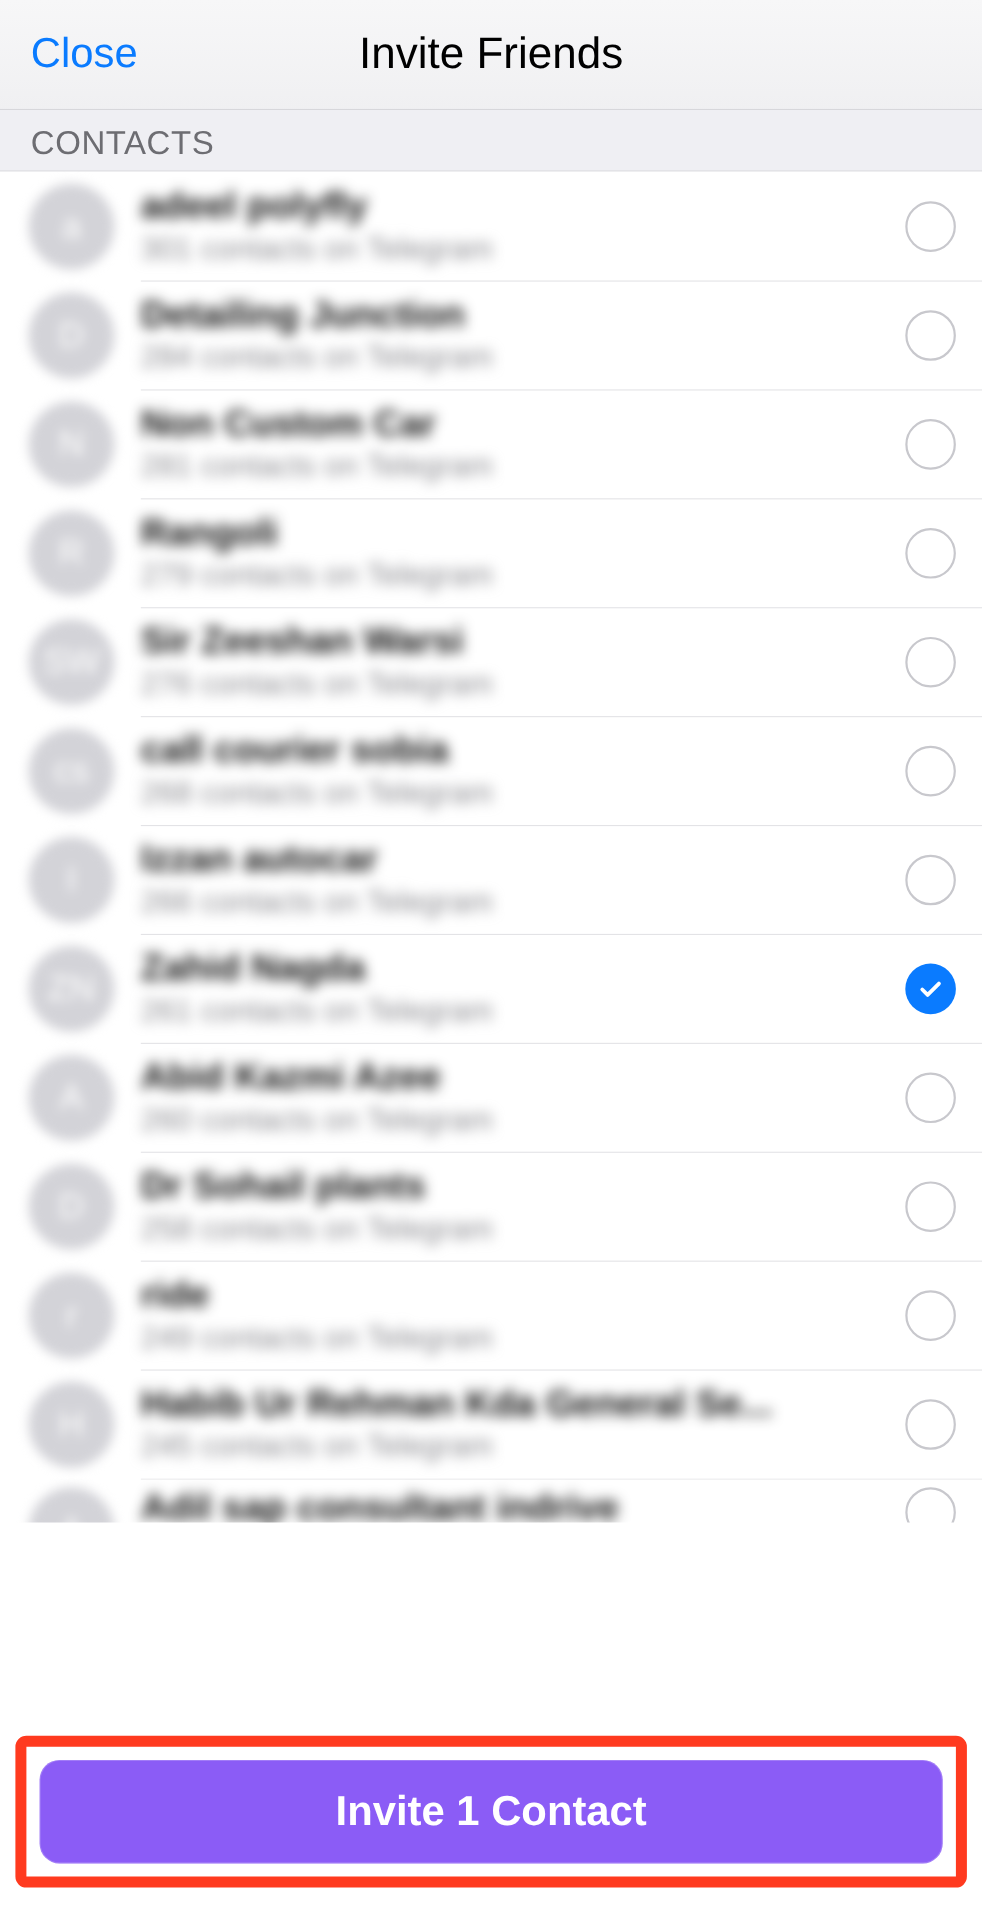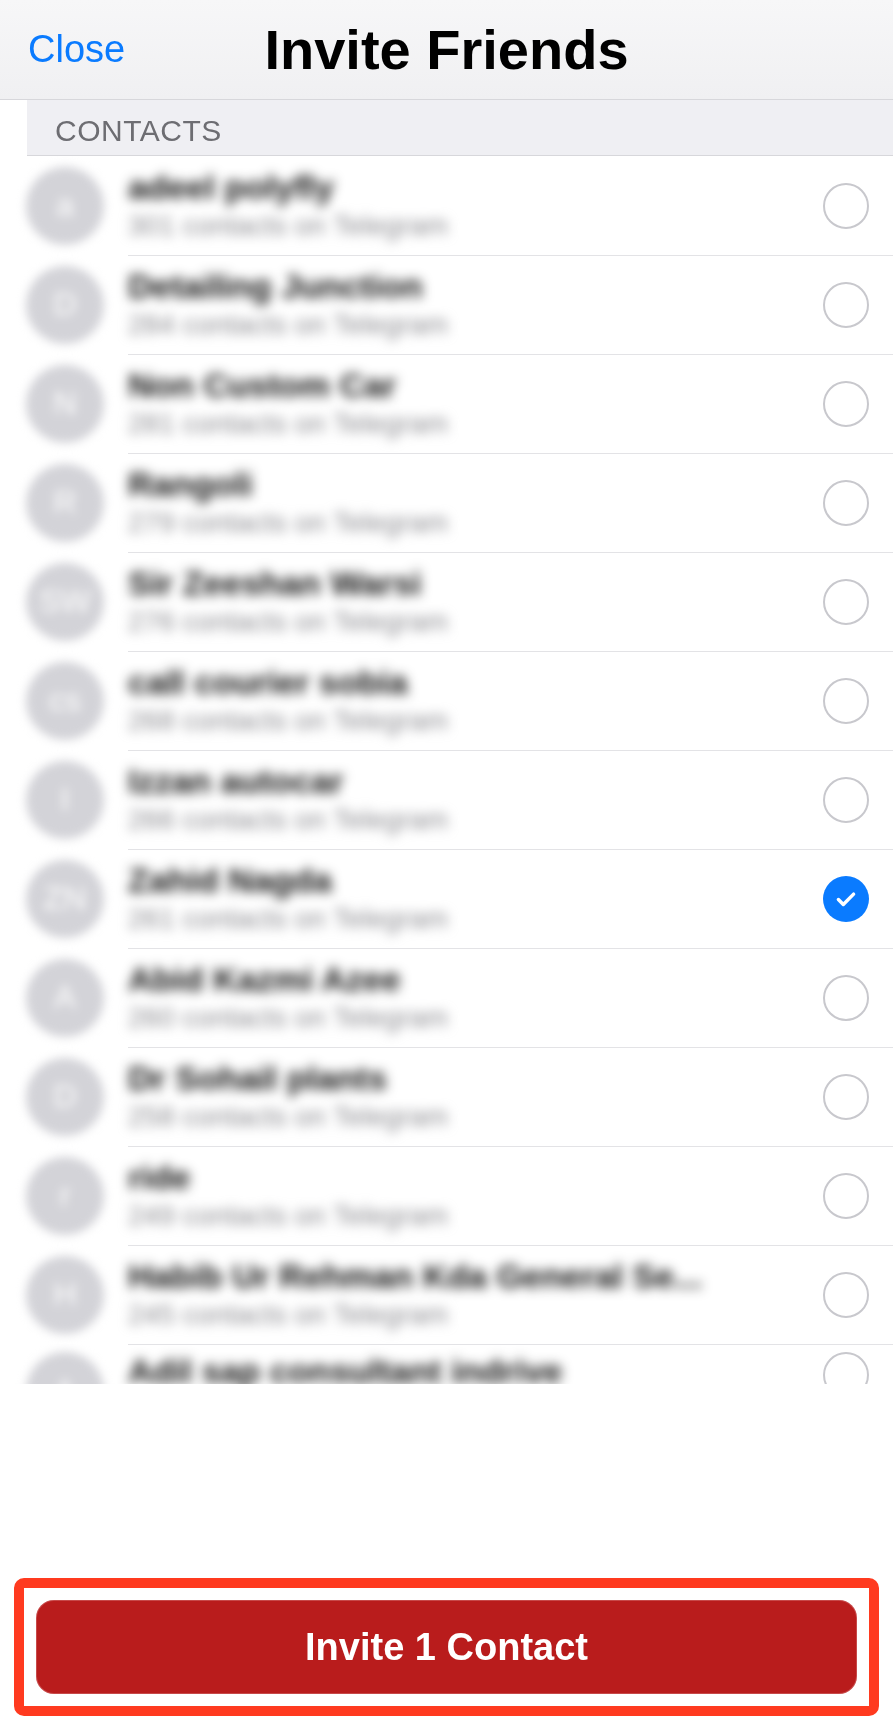--- a/index.html
+++ b/index.html
@@ -14,35 +14,34 @@
     padding: 0 28px;
   }
   .header .left, .header .right {
     color: #0a7bff;
     font-size: 38px;
     font-weight: 400;
     cursor: pointer;
   }
   .header .title {
     color: #000;
-    font-size: 56px;
-    font-weight: 700;
+    font-size: 40px;
+    font-weight: 400;
     position: absolute;
     left: 50%;
     transform: translateX(-50%);
   }
   .section-label {
     height: 56px;
     background: #efeff3;
     border-bottom: 1px solid #d7d7db;
     color: #6d6d72;
     font-size: 30px;
     letter-spacing: 0.5px;
     padding: 14px 28px 0;
-    margin-left: 27px;
   }
   .list {
     background: #fff;
   }
   .row {
     display: flex;
     align-items: center;
     height: 99px;
     padding: 0 24px 0 26px;
     position: relative;
@@ -122,21 +121,21 @@
   }
   .highlight-frame {
     border: 10px solid #ff3a1f;
     border-radius: 10px;
     padding: 12px;
     box-shadow: 0 0 0 0;
   }
   .invite-btn {
     width: 100%;
     height: 94px;
-    background: #b91c1c;
+    background: #8b5cf6;
     color: #fff;
     border: none;
     border-radius: 18px;
     font-size: 38px;
     font-weight: 600;
     cursor: pointer;
     box-shadow: inset 0 0 0 1px rgba(255,255,255,0.2);
   }
   .fade-bottom {
     position: absolute;

